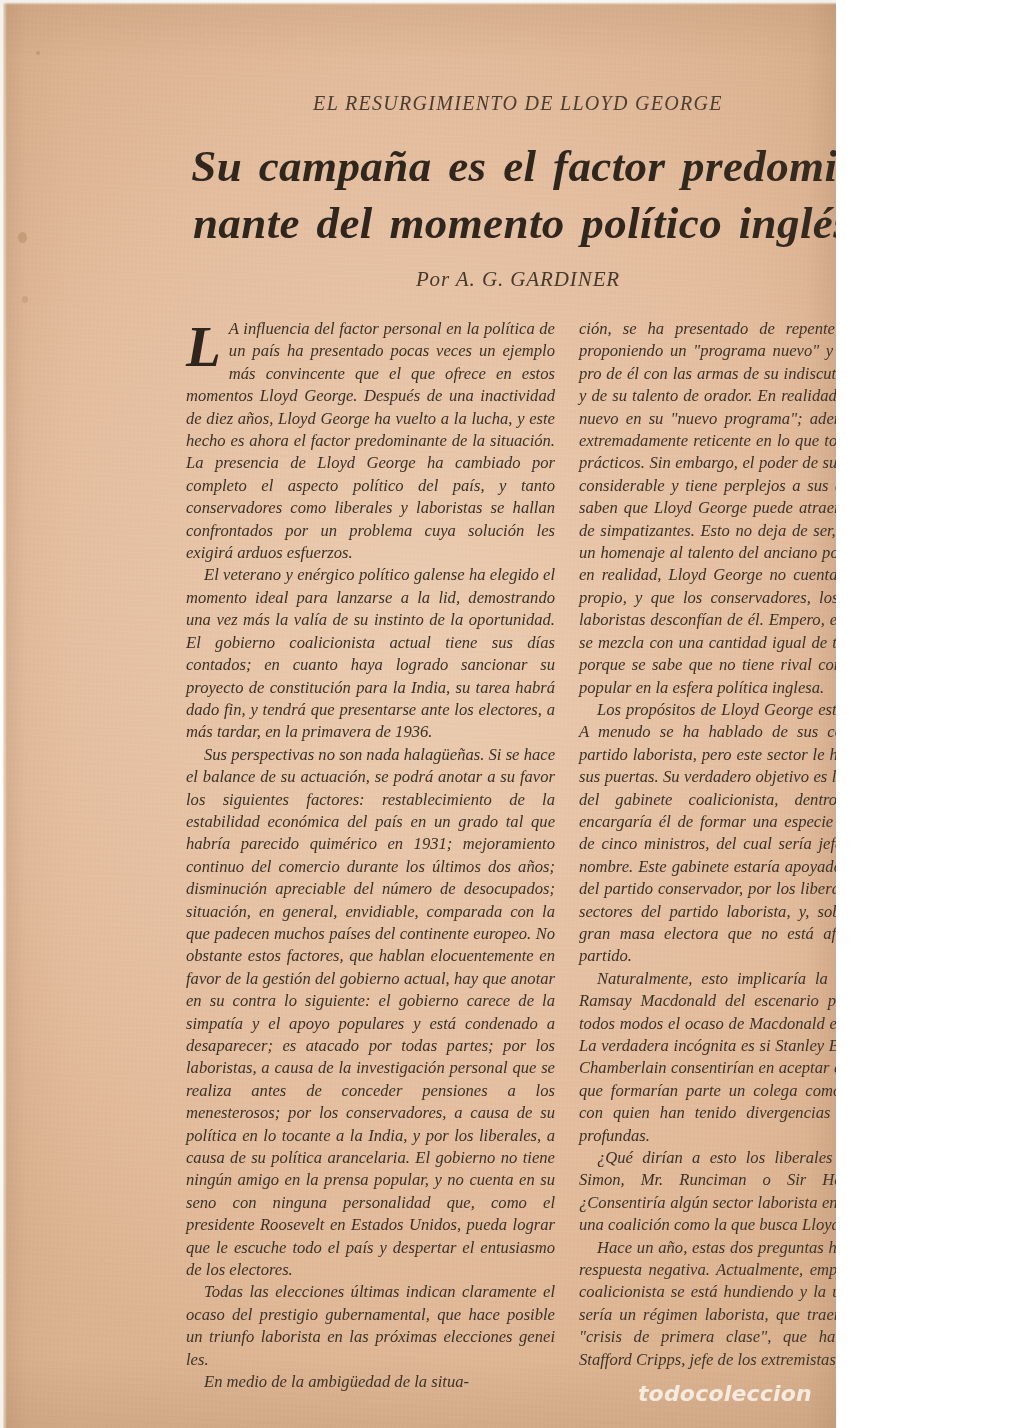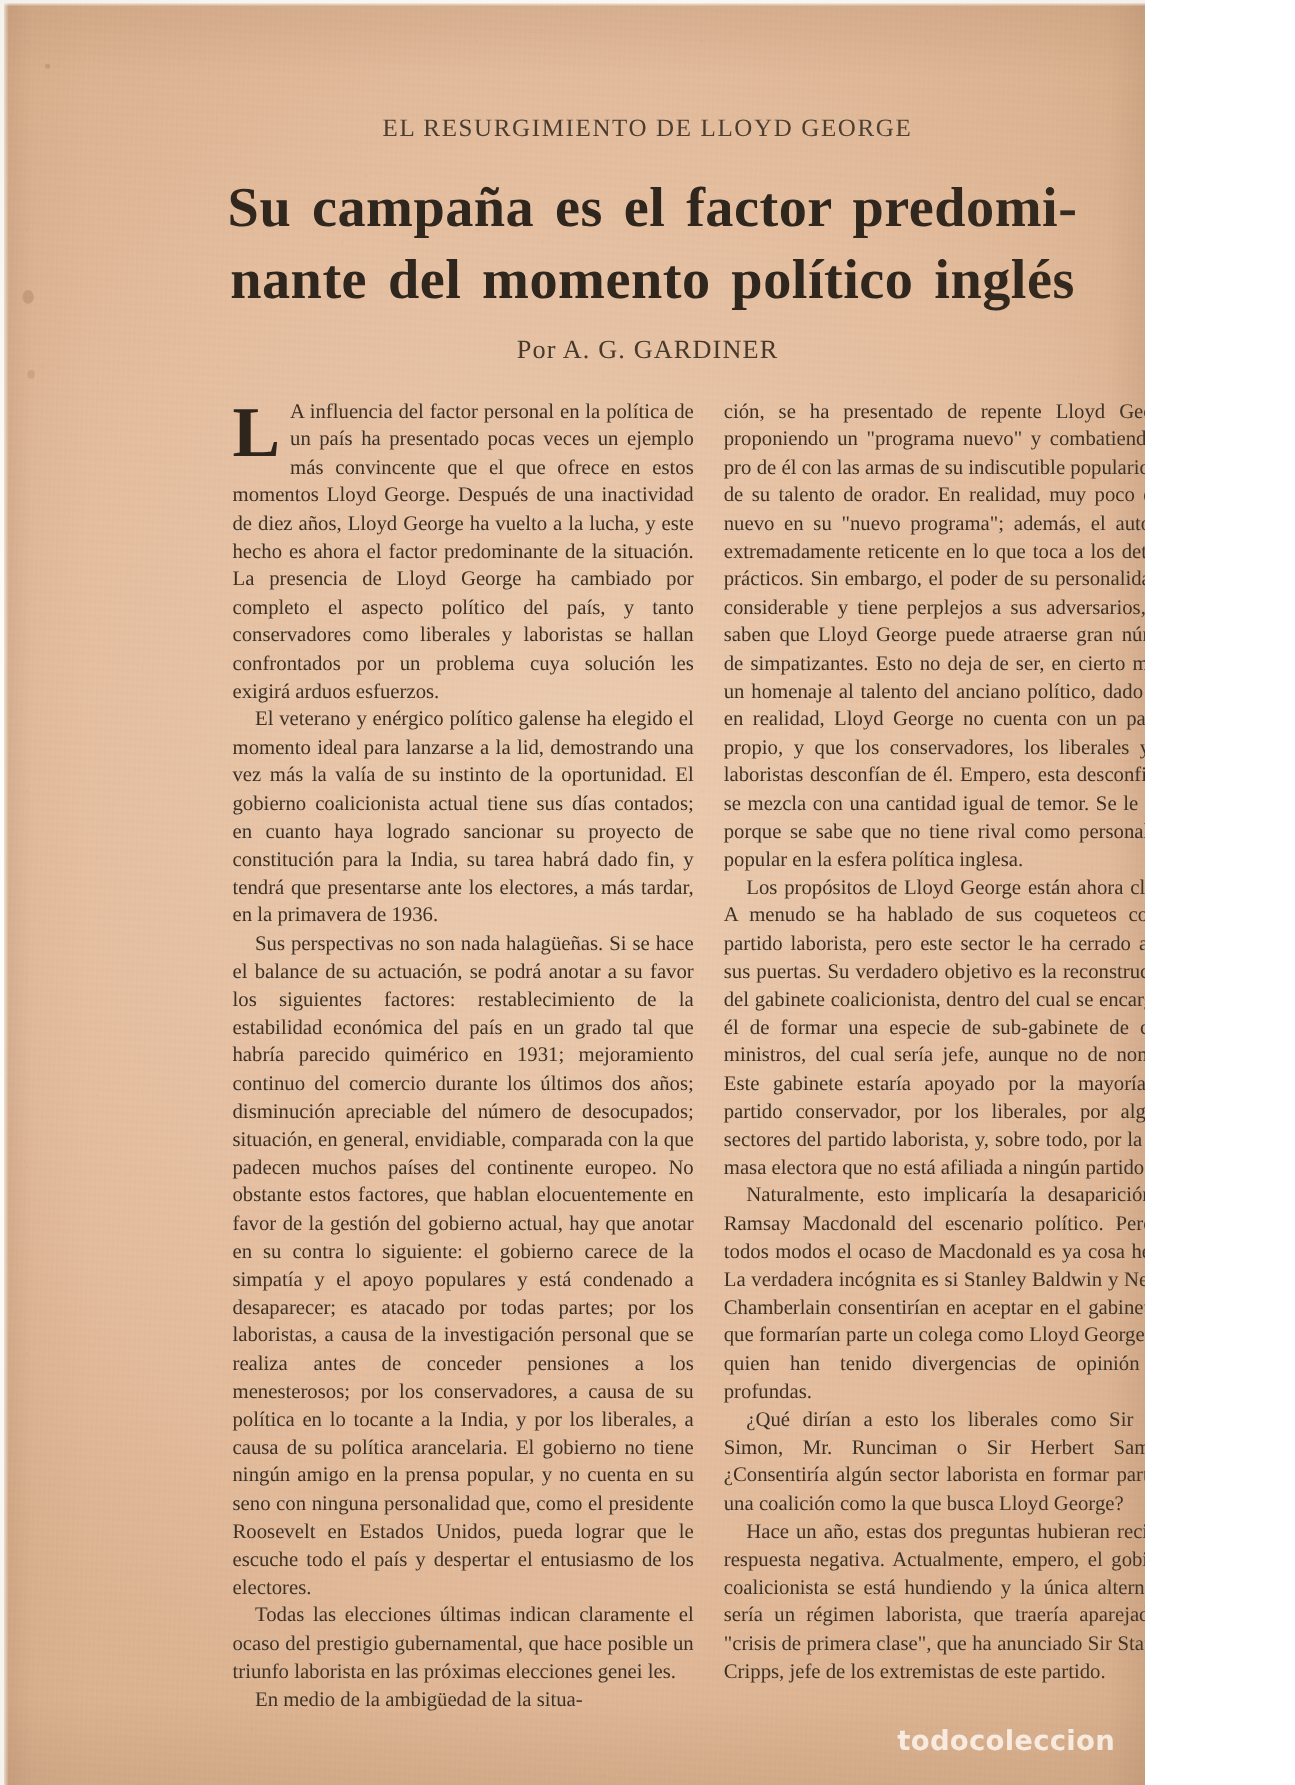--- a/index.html
+++ b/index.html
@@ -4,29 +4,30 @@
 <title>El resurgimiento de Lloyd George</title>
 <style>
   html, body {
     margin: 0;
     padding: 0;
     background: #ffffff;
   }
 
   .page {
     position: relative;
-    width: 916px;
+    width: 836px;
     height: 1428px;
     overflow: hidden;
     background: #e8c4a8;
     background-image:
       radial-gradient(ellipse 70% 55% at 50% 45%, #eccdb2 0%, #e6c0a2 55%, #dfb694 100%),
       linear-gradient(100deg, #e3bb9c 0%, #ecc9ae 20%, #eccdb3 50%, #e7c2a5 80%, #dfb896 100%);
     font-family: "Liberation Serif", "DejaVu Serif", serif;
     color: #3a3026;
+    font-style: italic;
   }
 
   
   .paper-grain {
     position: absolute;
     inset: 0;
     pointer-events: none;
     opacity: .30;
     background-image:
       radial-gradient(circle at 12% 22%, rgba(150,110,75,.22) 0 1px, transparent 1px),

